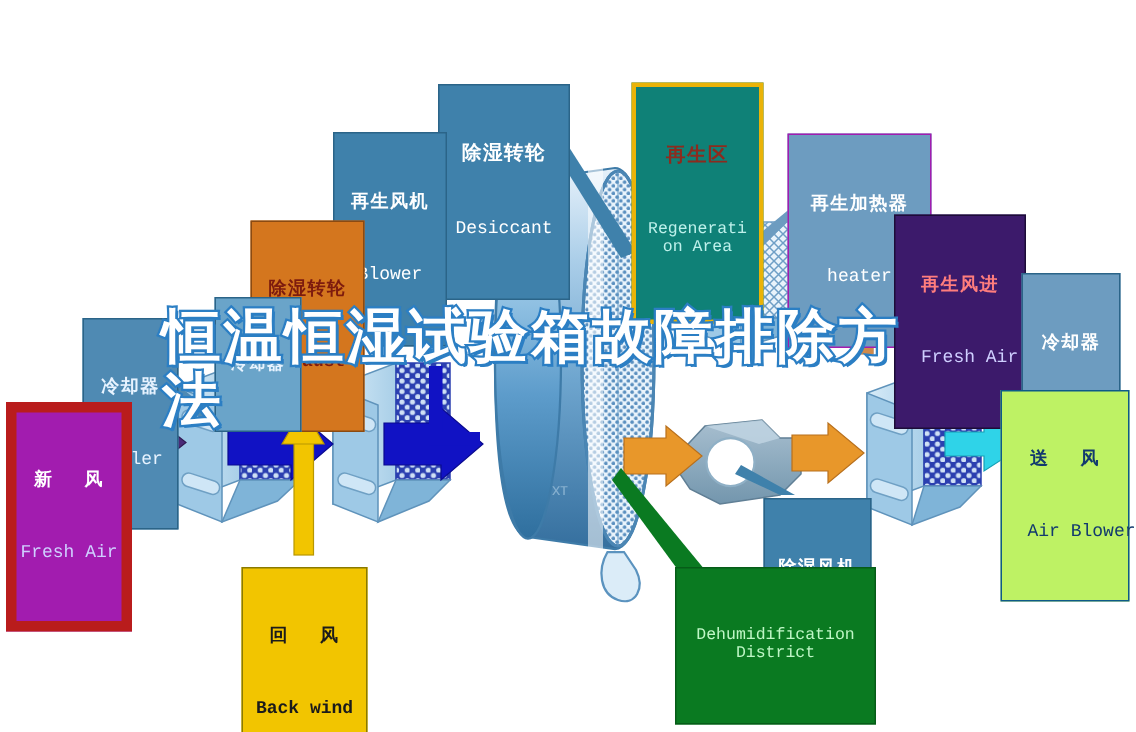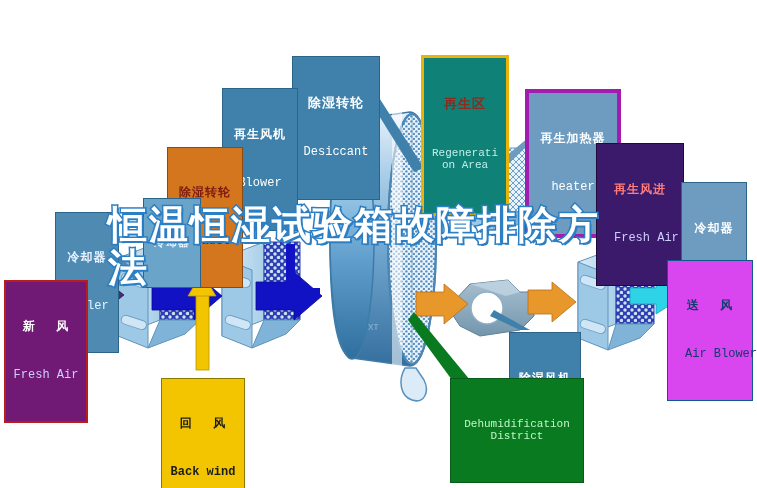--- a/index.html
+++ b/index.html
@@ -213,21 +213,21 @@
     <span class="cn" style="color:#ffffff;font-size:12px;">再生风机</span>
     <span class="en" style="color:#ffffff;font-size:12px;">Blower</span>
   </div>
 
   <div class="lbl" style="left:421px;top:55px;width:88px;padding:3px 2px 5px;background:#0f8177;border:3px solid #eab308;">
     <span class="cn" style="color:#8c2b1e;font-size:13px;">再生区</span>
     <span class="en" style="color:#bdf0ea;font-size:11px;">Regenerati
 on Area</span>
   </div>
 
-  <div class="lbl" style="left:525px;top:89px;width:96px;padding:3px 2px 4px;background:#6d9cc0;border:4px solid #a21caf;">
+  <div class="lbl" style="left:525px;top:89px;width:96px;padding:3px 2px 4px;background:#6d9cc0;border:1px solid #a21caf;">
     <span class="cn" style="color:#ffffff;font-size:12px;">再生加热器</span>
     <span class="en" style="color:#ffffff;font-size:12px;">heater</span>
   </div>
 
   <div class="lbl" style="left:167px;top:147px;width:76px;padding:2px 2px 3px;background:#d4761e;border:1px solid #8a4a12;">
     <span class="cn" style="color:#7d1b0e;font-size:12px;">除湿转轮</span>
     <span class="en" style="color:#7d1b0e;font-size:12px;font-weight:700;">Exhaust</span>
   </div>
 
   <div class="lbl" style="left:596px;top:143px;width:88px;padding:3px 17px 4px;background:#3c1a6b;border:1px solid #1d0c38;">
@@ -242,41 +242,41 @@
 
   <div class="lbl" style="left:55px;top:212px;width:64px;padding:2px 2px 3px;background:#4f8ab3;border:1px solid #2b6488;">
     <span class="cn" style="color:#e7f3ff;font-size:12px;">冷却器</span>
     <span class="en" style="color:#e7f3ff;font-size:12px;">Cooler</span>
   </div>
 
   <div class="lbl" style="left:143px;top:198px;width:58px;padding:2px 2px 2px;background:#6aa4c9;border:1px solid #2b6488;">
     <span class="cn" style="color:#e7f3ff;font-size:11px;">冷却器</span>
   </div>
 
-  <div class="lbl" style="left:4px;top:280px;width:84px;padding:2px 2px 3px;background:#701a75;border:2px solid #b91c1c;">
+  <div class="lbl" style="left:4px;top:268px;width:84px;padding:2px 2px 3px;background:#a21caf;border:7px solid #b91c1c;">
     <span class="cn" style="color:#ffffff;font-size:12px;">新    风</span>
     <span class="en" style="color:#cfcfff;font-size:12px;">Fresh Air</span>
   </div>
 
   <div class="lbl" style="left:161px;top:378px;width:84px;padding:2px 2px 3px;background:#f2c500;border:1px solid #8a7a00;">
     <span class="cn" style="color:#1b1b1b;font-size:12px;">回    风</span>
     <span class="en" style="color:#1b1b1b;font-size:12px;font-weight:700;">Back wind</span>
   </div>
 
   <div class="lbl" style="left:509px;top:332px;width:72px;padding:3px 2px 4px;background:#3f81ab;border:1px solid #2b6488;">
     <span class="cn" style="color:#ffffff;font-size:12px;">除湿风机</span>
     <span class="en" style="color:#ffffff;font-size:12px;">Blower</span>
   </div>
 
   <div class="lbl" style="left:450px;top:378px;width:134px;padding:3px 2px 4px;background:#0a7a21;border:1px solid #065c18;">
     <span class="en" style="color:#bff7c6;font-size:11px;">Dehumidification
 District</span>
   </div>
 
-  <div class="lbl" style="left:667px;top:260px;width:86px;padding:2px 17px 3px;background:#d946ef;border:1px solid #0e5a88;">
+  <div class="lbl" style="left:667px;top:260px;width:86px;padding:2px 17px 3px;background:#bef264;border:1px solid #0e5a88;">
     <span class="cn" style="color:#123a6e;font-size:12px;">送    风</span>
     <span class="en" style="color:#123a6e;font-size:12px;">Air Blower</span>
   </div>
 
   <div id="title">
     <div>恒温恒湿试验箱故障排除方</div>
     <div>法</div>
   </div>
 
 </div>

